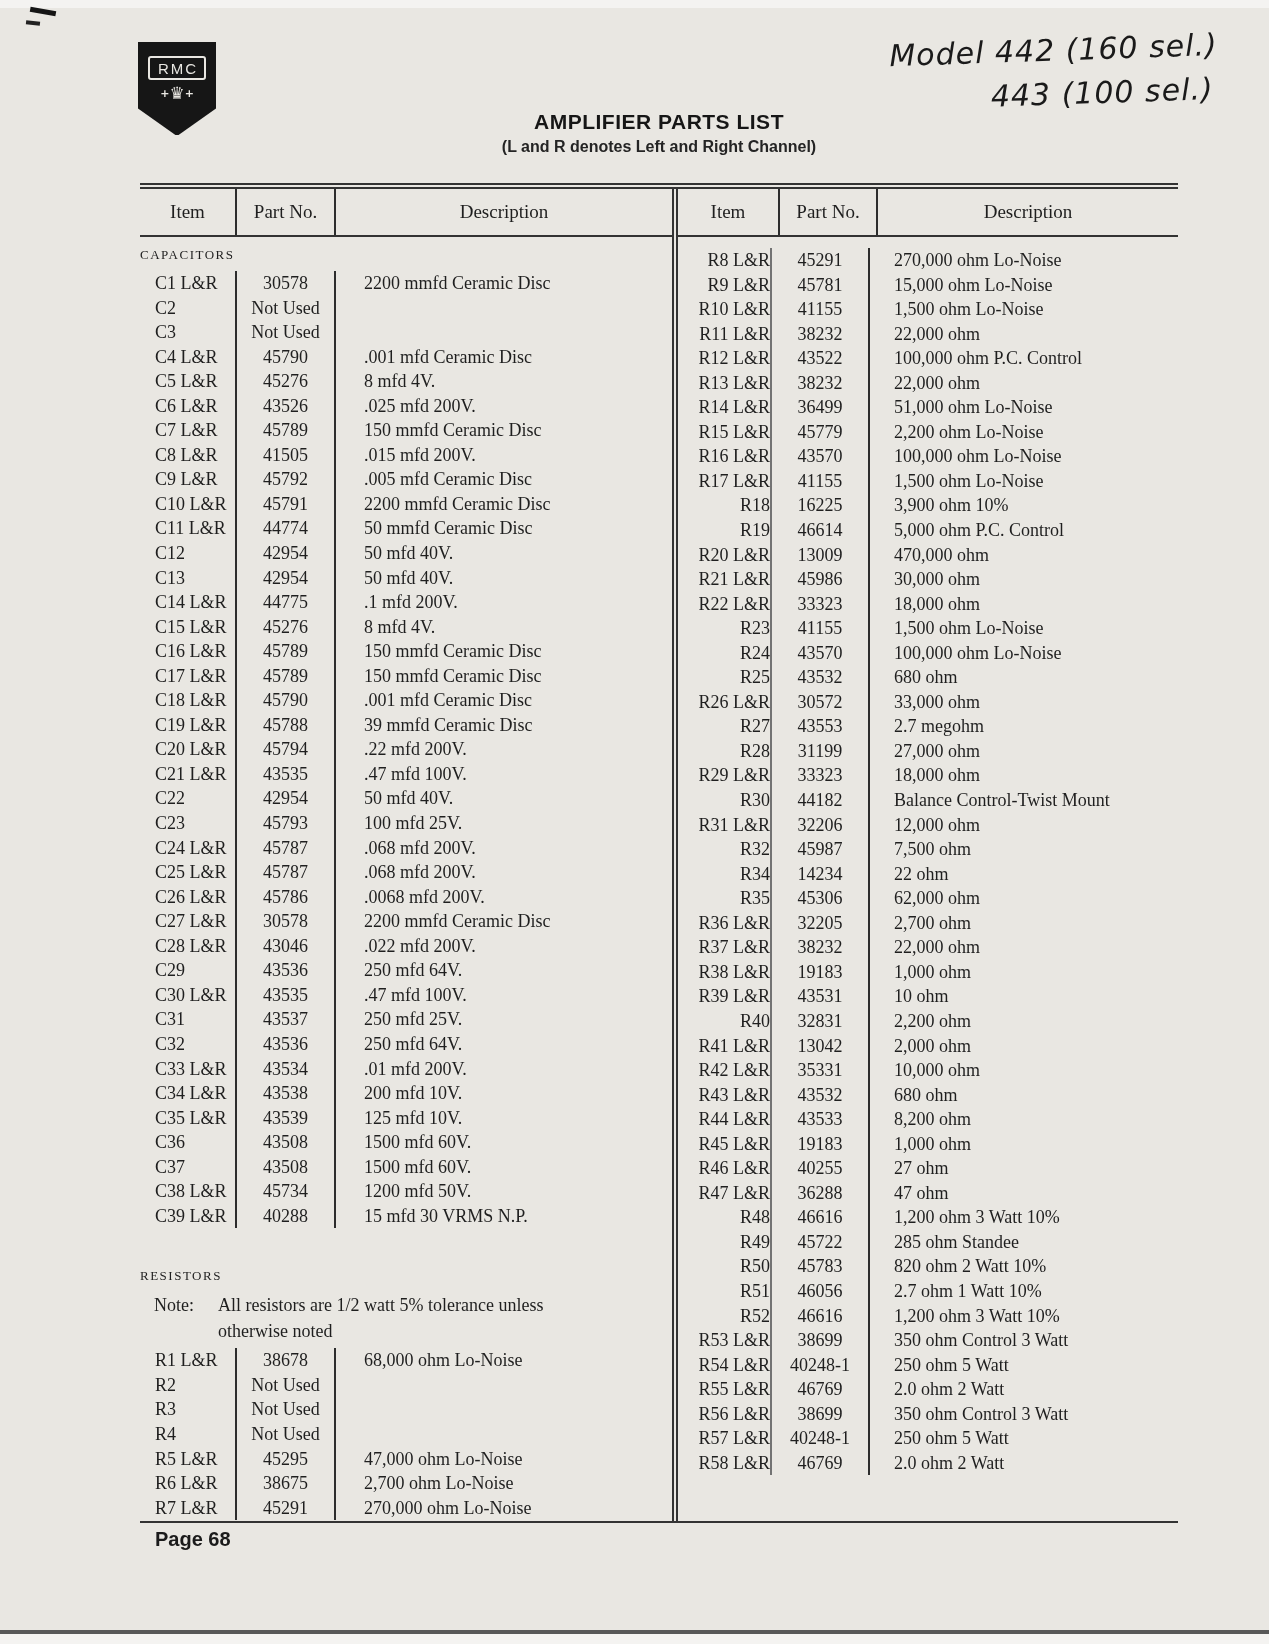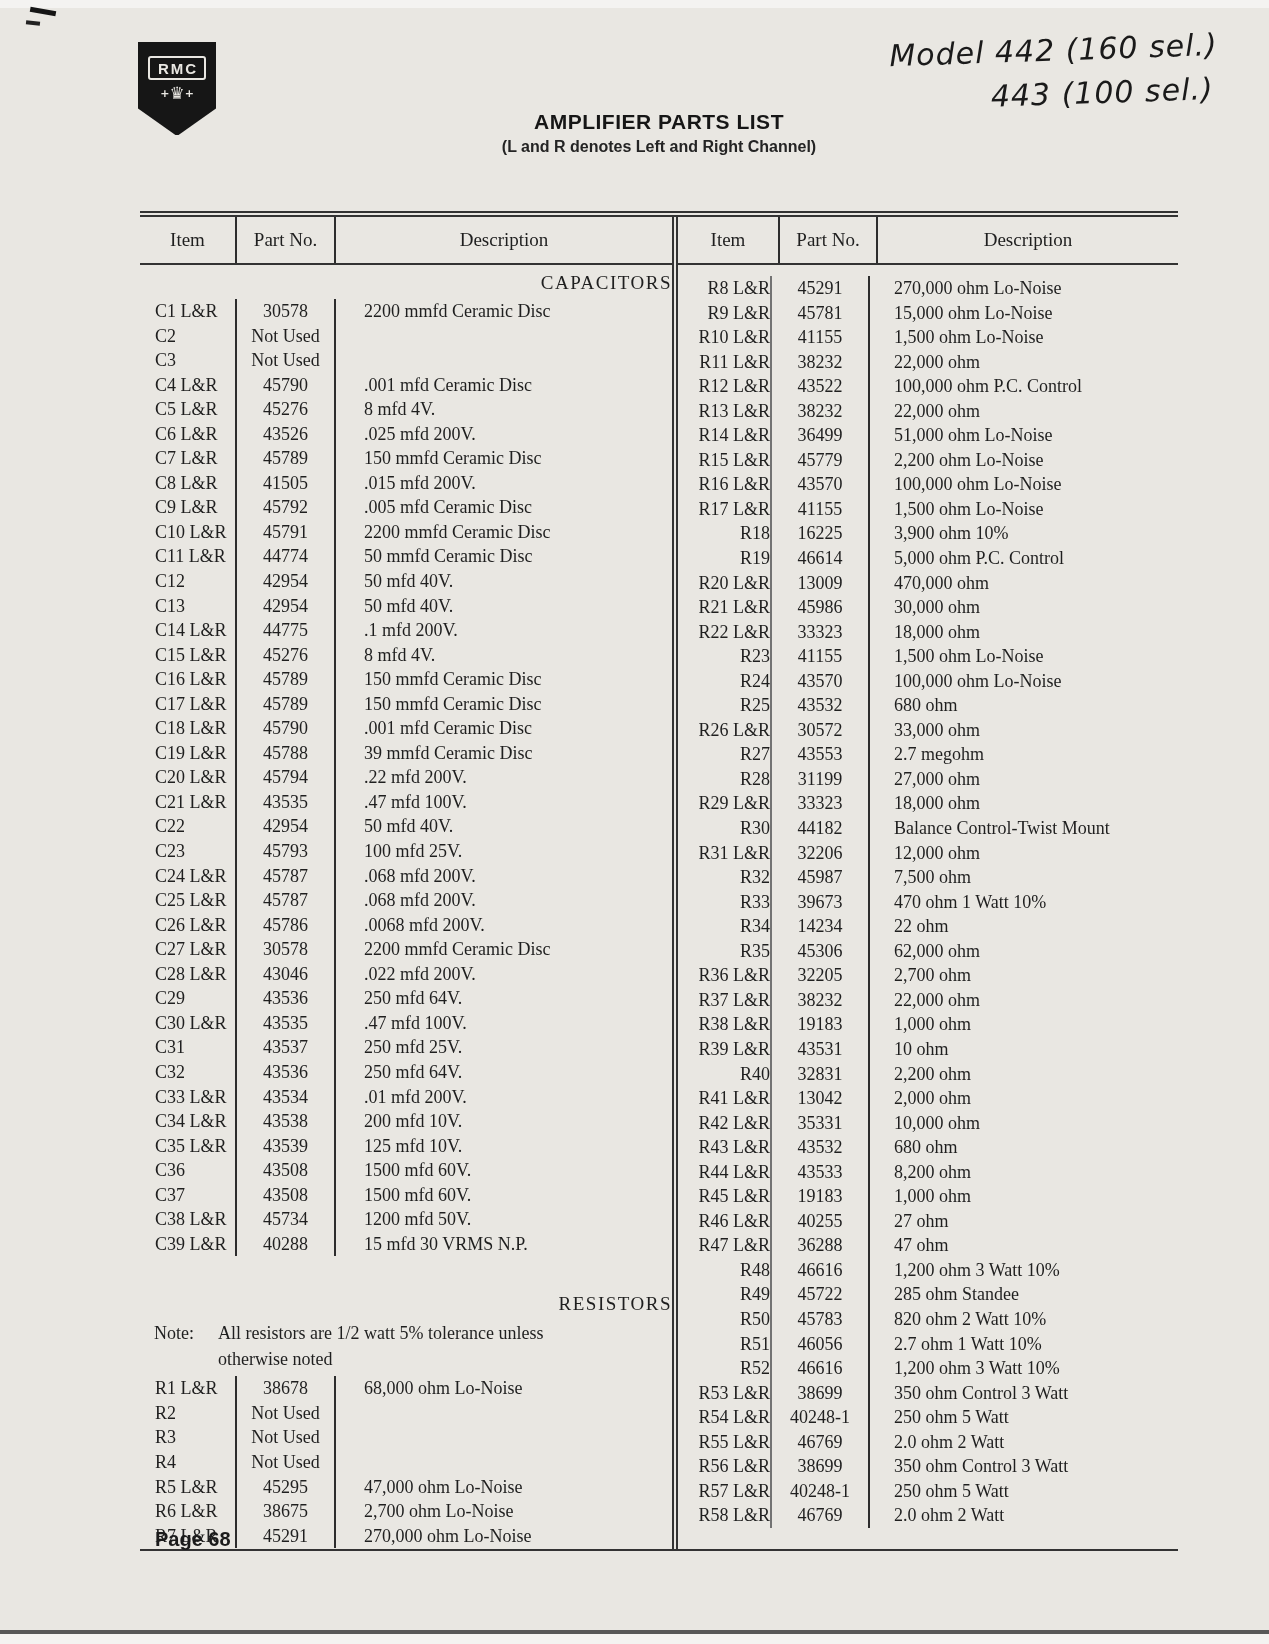--- a/index.html
+++ b/index.html
@@ -24,21 +24,21 @@
   .logo{position:absolute;left:138px;top:40px;width:80px;height:100px;}
   .shield{
     width:78px;height:94px;background:#161616;
     clip-path:polygon(0 2%,100% 2%,100% 72%,52% 100%,48% 100%,0 72%);
     padding-top:1px;
   }
   .rmc-box{
     margin:15px auto 0;width:52px;
     border:2px solid #e9e7e2;border-radius:3px;
     text-align:center;color:#e9e7e2;
-    font-family:"Liberation Sans",sans-serif;font-weight:bold;font-size:15px;
+    font-family:"Liberation Sans",sans-serif;font-weight:normal;font-size:15px;
     letter-spacing:2px;padding:2px 0 1px 2px;
   }
   .crown-row{margin-top:3px;text-align:center;color:#e9e7e2;font-family:"DejaVu Sans",sans-serif;}
   .crown-row .cross{font-size:11px;vertical-align:2px;font-weight:bold;}
   .crown-row .crown{font-size:17px;}
 
   
   .handwriting{
     position:absolute;left:890px;top:28px;width:360px;
     font-family:"DejaVu Sans",sans-serif;font-style:italic;
@@ -53,21 +53,20 @@
     font-family:"Liberation Sans",sans-serif;}
   .doc-title{font-weight:bold;font-size:21px;letter-spacing:0.5px;color:#161616;}
   .doc-subtitle{font-weight:bold;font-size:16px;margin-top:4px;color:#242424;}
 
   
   .parts-table{
     position:absolute;left:140px;top:183px;width:1038px;height:1332px;
     border-top:6px double #333;
     border-bottom:2px solid #333;
     display:flex;
-    margin-top:28px;
   }
   .half{height:100%;}
   .half.left{width:532px;border-right:6px double #333;}
   .half.right{flex:1;}
   .thead{display:flex;height:46px;border-bottom:2px solid #333;
     font-size:19px;align-items:center;}
   .hcell{text-align:center;height:100%;display:flex;align-items:center;justify-content:center;}
   .left .h-item{width:95px;border-right:2px solid #2d2d2d;}
   .left .h-part{width:97px;border-right:2px solid #2d2d2d;}
   .right .h-item{width:100px;border-right:2px solid #2d2d2d;}
@@ -80,22 +79,22 @@
   .cell{overflow:visible;}
   .left .c-item{width:80px;padding-left:15px;border-right:2px solid #2d2d2d;font-family:Liberation Serif, serif;}
   .left .c-part{width:97px;text-align:center;border-right:2px solid #2d2d2d;}
   .left .c-desc{flex:1;padding-left:28px;}
   .right .c-item{width:84px;padding-left:8px;border-right:2px solid #737373;text-align:right;}
   .right .c-part{width:96px;text-align:center;border-right:2px solid #2d2d2d;}
   .right .c-desc{flex:1;padding-left:24px;}
 
   .section + .section{margin-top:30px;}
   .section-title{
-    height:34px;line-height:36px;text-align:right;
-    font-size:19px;letter-spacing:1.5px;
+    height:34px;line-height:36px;text-align:left;
+    font-size:13px;letter-spacing:1.5px;
   }
   .note{display:flex;font-size:18px;line-height:26px;margin:0 0 4px 14px;}
   .note-label{width:56px;flex:none;}
   .note-lines{padding-left:8px;}
 
   .footer{
     position:absolute;left:155px;top:1528px;
     font-family:"Liberation Sans",sans-serif;font-weight:bold;font-size:20px;color:#1b1b1b;
   }
 </style>
@@ -503,25 +502,20 @@
     <div class="cell c-item">R31 L&amp;R</div>
     <div class="cell c-part">32206</div>
     <div class="cell c-desc">12,000 ohm</div>
   </div>
           <div class="trow">
     <div class="cell c-item">R32</div>
     <div class="cell c-part">45987</div>
     <div class="cell c-desc">7,500 ohm</div>
   </div>
           <div class="trow">
-    <div class="cell c-item">R33</div>
-    <div class="cell c-part">39673</div>
-    <div class="cell c-desc">470 ohm 1 Watt 10%</div>
-  </div>
-          <div class="trow">
     <div class="cell c-item">R34</div>
     <div class="cell c-part">14234</div>
     <div class="cell c-desc">22 ohm</div>
   </div>
           <div class="trow">
     <div class="cell c-item">R35</div>
     <div class="cell c-part">45306</div>
     <div class="cell c-desc">62,000 ohm</div>
   </div>
           <div class="trow">

